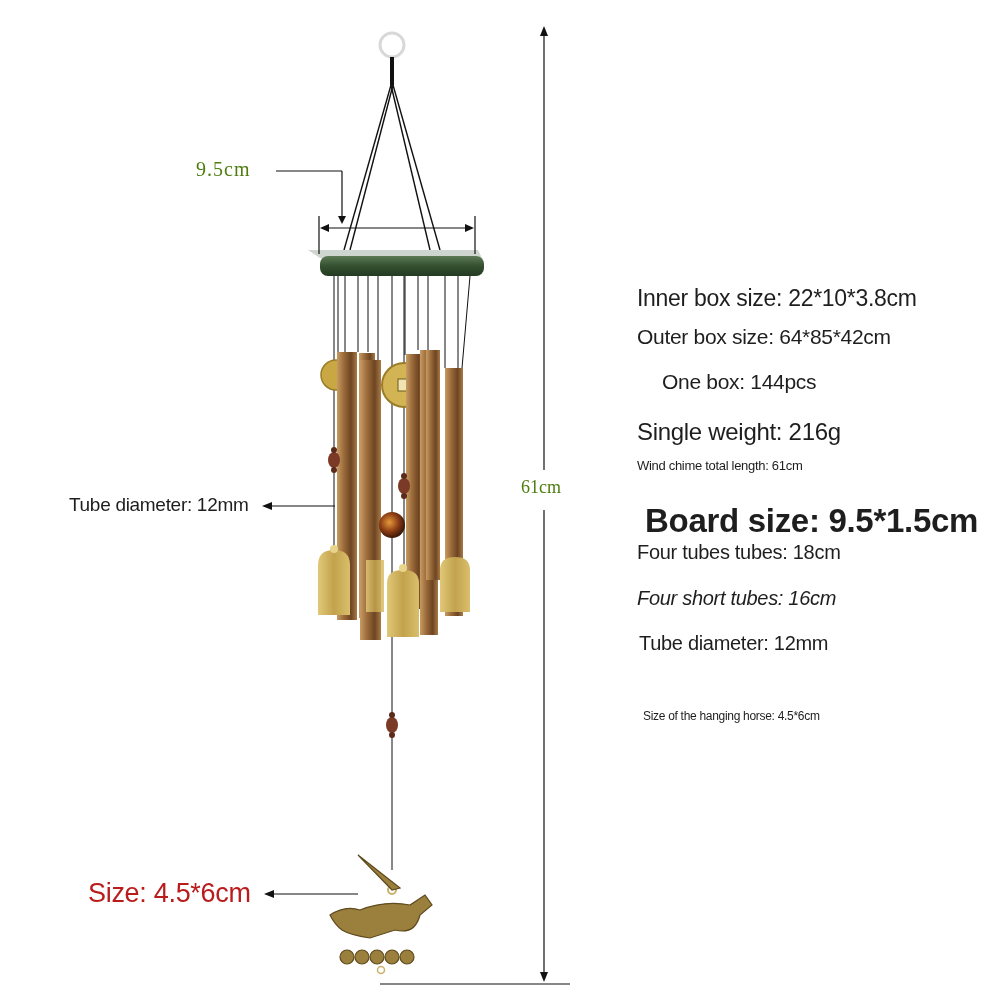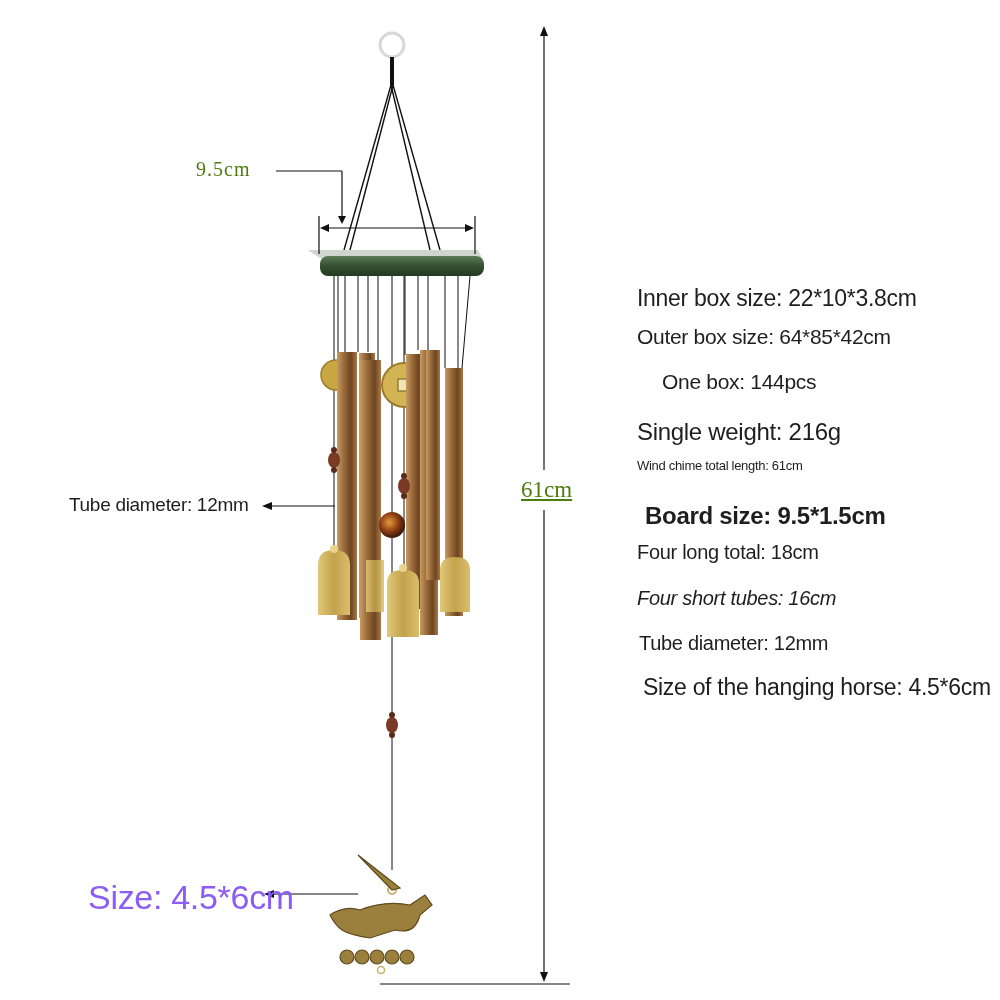--- a/index.html
+++ b/index.html
@@ -143,28 +143,28 @@
     <path d="M544 26 L540 36 L548 36 Z" stroke="none"></path>
     <path d="M544 982 L540 972 L548 972 Z" stroke="none"></path>
     <line x1="380" y1="984" x2="570" y2="984"></line>
 
     <line x1="268" y1="894" x2="358" y2="894"></line>
     <path d="M264 894 L274 890 L274 898 Z" stroke="none"></path>
   </g>
 </svg>
 
 <div class="abs serif-label" style="left:196px; top:158px; font-size:20px; letter-spacing:1px;">9.5cm</div>
-<div class="abs serif-label" style="left:521px; top:477px; font-size:23px;text-decoration:underline;">61cm</div>
+<div class="abs serif-label" style="left:521px; top:477px; font-size:18px;">61cm</div>
 <div class="abs" style="left:69px; top:494px; font-size:19px; color:#1e1e1e; letter-spacing:-0.3px;">Tube diameter: 12mm</div>
-<div class="abs" style="left:88px; top:878px; font-size:34px; color:#8b5cf6; letter-spacing:-0.3px;">Size: 4.5*6cm</div>
+<div class="abs" style="left:88px; top:878px; font-size:27px; color:#b91c1c; letter-spacing:-0.3px;">Size: 4.5*6cm</div>
 
 <div>
   <div class="spec" style="top:285px; font-size:23px;">Inner box size: 22*10*3.8cm</div>
   <div class="spec" style="top:325px; font-size:21px;">Outer box size: 64*85*42cm</div>
   <div class="spec" style="top:370px; left:639px; font-size:21px;margin-left:23px;">One box: 144pcs</div>
   <div class="spec" style="top:410px; font-size:24px;margin-top:8px;">Single weight: 216g</div>
   <div class="spec" style="top:458px; font-size:13px;text-align:right;">Wind chime total length: 61cm</div>
-  <div class="spec" style="top:502px; left:645px; font-size:24px; font-weight:bold;">Board size: 9.5*1.5cm</div>
-  <div class="spec" style="top:541px; font-size:20px;">Four long total: 18cm</div>
+  <div class="spec" style="top:502px; left:645px; font-size:33px; font-weight:bold;">Board size: 9.5*1.5cm</div>
+  <div class="spec" style="top:541px; font-size:20px;">Four tubes tubes: 18cm</div>
   <div class="spec" style="top:587px; font-size:20px;font-style:italic;">Four short tubes: 16cm</div>
   <div class="spec" style="top:632px; left:639px; font-size:20px;">Tube diameter: 12mm</div>
-  <div class="spec" style="top:674px; left:643px; font-size:23px;">Size of the hanging horse: 4.5*6cm</div>
+  <div class="spec" style="top:709px; left:643px; font-size:12px;">Size of the hanging horse: 4.5*6cm</div>
 </div>
 
 </body></html>

